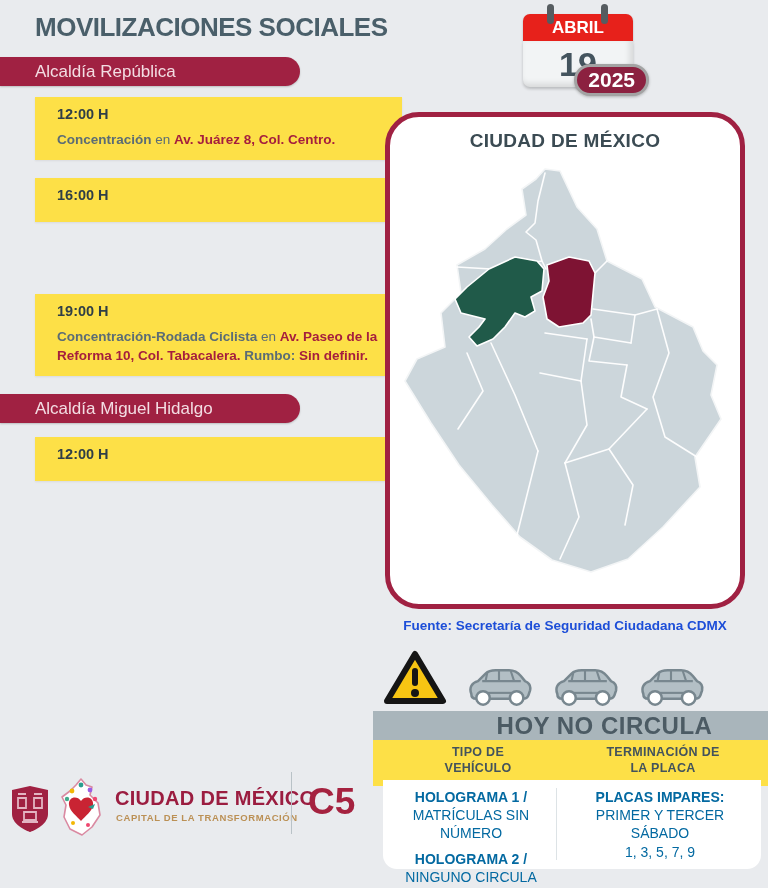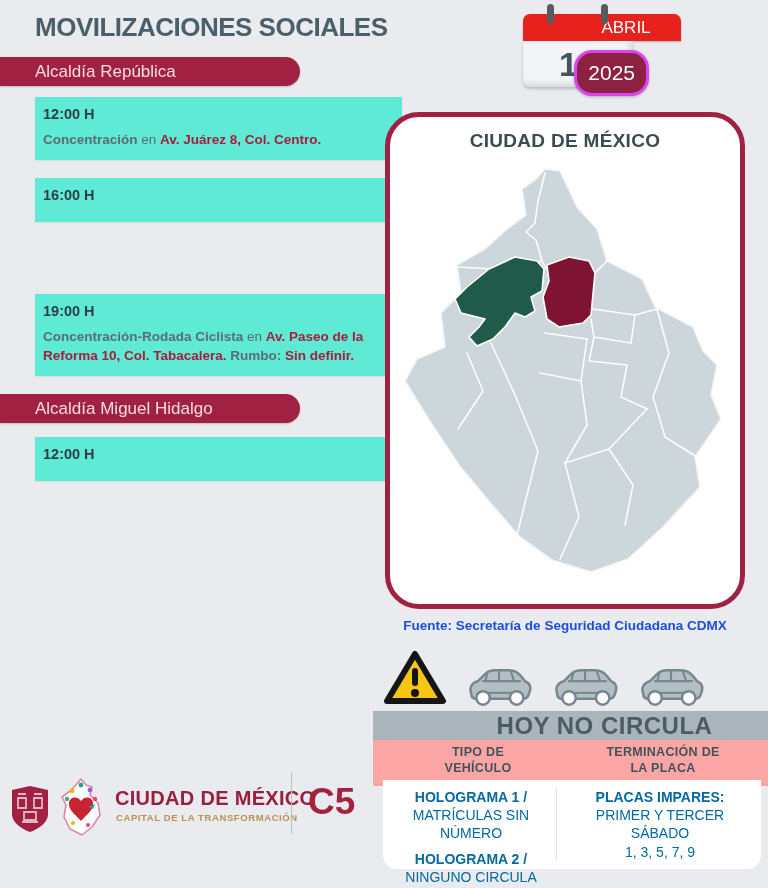--- a/index.html
+++ b/index.html
@@ -8,39 +8,39 @@
 
   
   .main-title{position:absolute;left:35px;top:12px;font-size:26px;font-weight:700;
     color:#4a5f6a;letter-spacing:-0.5px;}
 
   
   .calendar{position:absolute;left:523px;top:4px;width:112px;height:88px;}
   .cal-peg{position:absolute;top:0;width:7px;height:20px;background:#565c60;border-radius:4px;z-index:3;}
   .cal-peg.p1{left:24px;} .cal-peg.p2{left:78px;}
   .cal-head{position:absolute;left:0;top:10px;width:110px;height:27px;background:#e7211b;
-    border-radius:7px 7px 0 0;color:#fff;font-weight:400;font-size:17px;text-align:center;line-height:27px;
-    box-shadow:0 1px 2px rgba(0,0,0,.25);padding-left:48px;}
+    border-radius:7px 7px 0 0;color:#fff;font-weight:700;font-size:17px;text-align:center;line-height:27px;
+    box-shadow:0 1px 2px rgba(0,0,0,.25);}
   .cal-body{position:absolute;left:0;top:37px;width:110px;height:46px;background:#f2f4f5;
     border-radius:0 0 7px 7px;box-shadow:inset -3px -3px 6px rgba(0,0,0,.12), 0 2px 3px rgba(0,0,0,.2);
     color:#44545e;font-weight:700;font-size:34px;text-align:center;line-height:46px;}
-  .cal-year{position:absolute;right:-14px;bottom:-4px;background:#8c2140;border:3px solid #d946ef;
-    border-radius:18px;color:#fff;font-weight:400;font-size:21px;padding:8px 11px;z-index:4;
+  .cal-year{position:absolute;right:-14px;bottom:-4px;background:#8c2140;border:3px solid #a3a3a3;
+    border-radius:18px;color:#fff;font-weight:700;font-size:21px;padding:1px 11px;z-index:4;
     box-shadow:0 1px 3px rgba(0,0,0,.25);}
 
   
   .pill{position:absolute;left:0;width:300px;height:29px;background:#a02142;
     border-radius:0 15px 15px 0;color:#f3dde3;font-size:17px;line-height:29px;padding-left:35px;
     box-sizing:border-box;box-shadow:0 1px 2px rgba(0,0,0,.2);}
   .pill.cuauhtemoc{top:57px;}
   .pill.hidalgo{top:394px;}
 
   
-  .card{position:absolute;left:35px;width:367px;background:#5eead4;box-sizing:border-box;
-    padding:9px 14px 10px 8px;box-shadow:0 1px 2px rgba(0,0,0,.07);}
+  .card{position:absolute;left:35px;width:367px;background:#fde047;box-sizing:border-box;
+    padding:9px 14px 10px 22px;box-shadow:0 1px 2px rgba(0,0,0,.07);}
   .card .time{font-size:14.5px;font-weight:700;color:#2f3e46;margin-bottom:9px;}
   .card p{margin:0;font-size:13.5px;line-height:1.4;}
   .seg-type{font-weight:700;color:#5b6c75;}
   .seg-plain{color:#5b6c75;}
   .seg-loc{font-weight:700;color:#a51e3e;}
 
   
   .map-panel{position:absolute;left:385px;top:112px;width:360px;height:497px;background:#fff;
     border:5px solid #a02142;border-radius:34px;box-sizing:border-box;}
   .map-title{position:absolute;left:0;top:13px;width:100%;text-align:center;font-size:19px;
@@ -50,21 +50,21 @@
   .iline{fill:none;stroke:#ffffff;stroke-width:1.6;stroke-linejoin:round;stroke-linecap:round;opacity:.95;}
   .zone-green{fill:#205a49;stroke:#fff;stroke-width:1.6;stroke-linejoin:round;}
   .zone-maroon{fill:#7e1333;stroke:#fff;stroke-width:1.6;stroke-linejoin:round;}
 
   .fuente{position:absolute;left:385px;top:618px;width:360px;text-align:center;
     font-size:13.5px;font-weight:700;color:#1d4ed8;}
 
   
   .hnc-band1{position:absolute;left:373px;top:711px;width:463px;height:29px;background:#a9b5bb;
     text-align:center;font-size:24px;font-weight:700;color:#4c5b64;line-height:29px;letter-spacing:0.5px;}
-  .hnc-band2{position:absolute;left:373px;top:740px;width:395px;height:46px;background:#fca5a5;}
+  .hnc-band2{position:absolute;left:373px;top:740px;width:395px;height:46px;background:#fde047;}
   .hnc-col-head{position:absolute;top:4px;font-size:12.5px;font-weight:700;color:#43535c;
     text-align:center;line-height:1.3;letter-spacing:0.3px;}
   .hnc-col-head.c1{left:20px;width:170px;}
   .hnc-col-head.c2{left:200px;width:180px;}
   .hnc-panel{position:absolute;left:383px;top:780px;width:378px;height:89px;background:#fff;
     border-radius:0 0 14px 14px;}
   .hnc-cell{position:absolute;top:8px;font-size:14px;color:#0369a1;text-align:center;line-height:1.3;}
   .hnc-cell.left{left:12px;width:152px;}
   .hnc-cell.right{left:186px;width:182px;}
   .hnc-divider{position:absolute;left:173px;top:8px;width:1px;height:72px;background:#dde3e6;}

